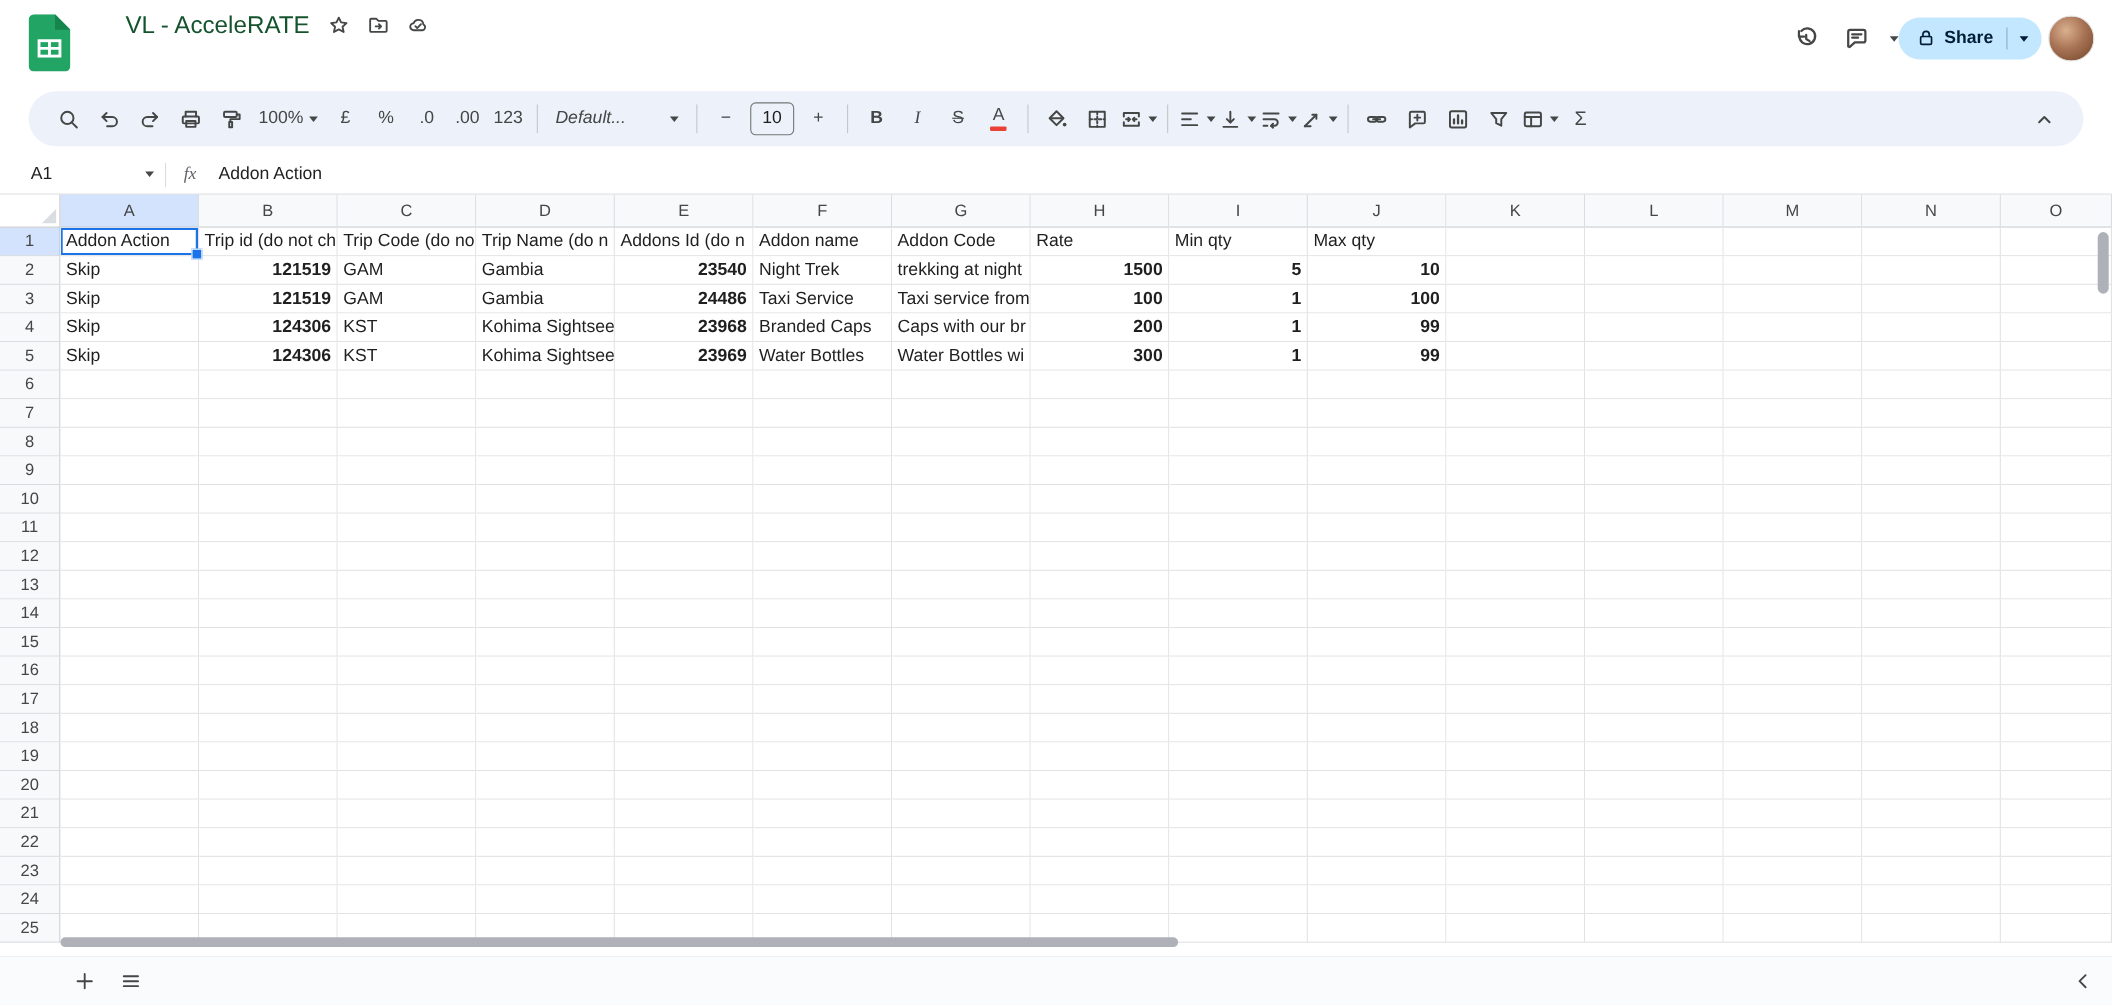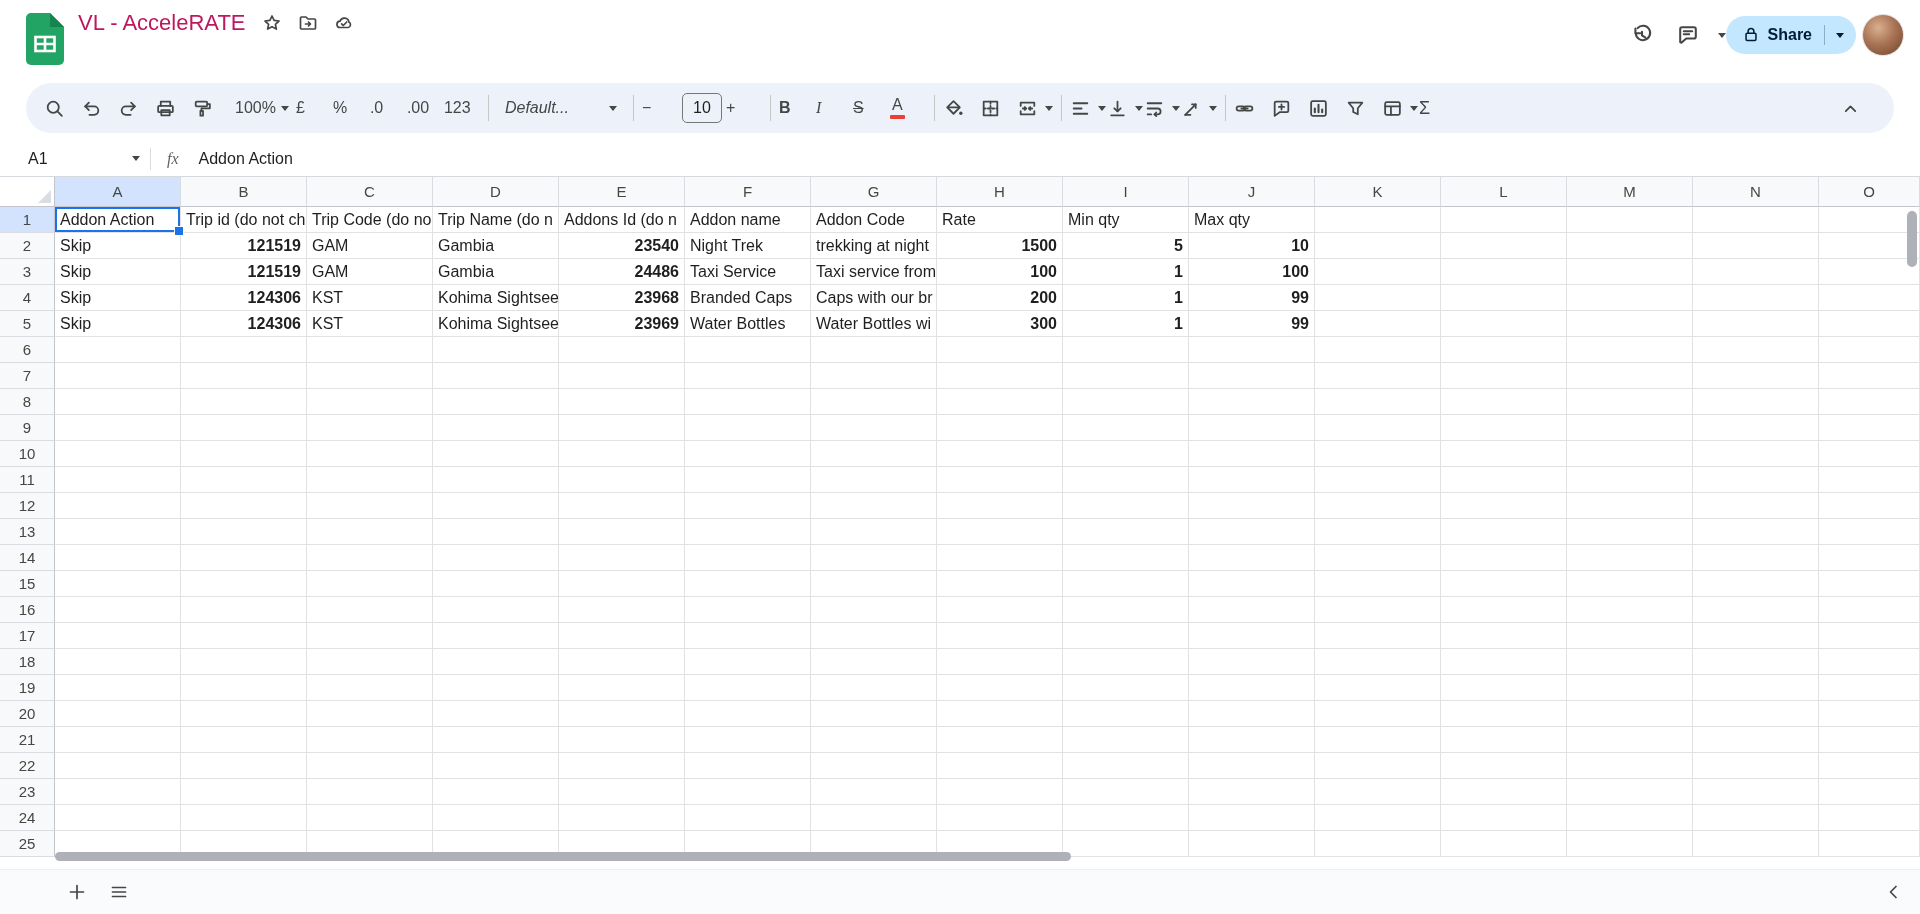--- a/index.html
+++ b/index.html
@@ -6,40 +6,40 @@
   .app{position:relative;width:1920px;height:914px;overflow:hidden;background:#fff;
        font-family:"Liberation Sans",sans-serif;color:#1f1f1f;}
   svg{display:block;}
   .ic{fill:none;stroke:currentColor;stroke-width:1.7;stroke-linecap:round;stroke-linejoin:round;}
 
   
   .titlebar{position:absolute;top:0;left:0;right:0;height:78px;background:#fff;}
   .logo{position:absolute;left:26px;top:13px;width:38px;height:52px;}
   .title-block{position:absolute;left:78px;top:8px;}
   .title-row{display:flex;align-items:center;height:30px;gap:16px;}
-  .doc-title{font-size:22px;color:#be185d;white-space:nowrap;}
+  .doc-title{font-size:22px;color:#14532d;white-space:nowrap;margin-left:36px;}
   .mini-icon{width:20px;height:20px;color:#444746;}
   .menubar{display:flex;margin-top:3px;margin-left:-11px;}
   .menu-item{font-size:17px;padding:3px 11px;border-radius:8px;color:#1f1f1f;cursor:default;white-space:nowrap;}
   .header-right{position:absolute;right:16px;top:12px;display:flex;align-items:center;}
   .hr-btn{width:46px;height:46px;border-radius:50%;display:flex;align-items:center;justify-content:center;color:#444746;}
   .hr-btn svg{width:24px;height:24px;}
   .meet-group{display:flex;align-items:center;gap:2px;color:#444746;}
   .share-btn{display:flex;align-items:center;height:38px;background:#C2E7FF;border-radius:19px;padding:0 12px 0 16px;color:#001D35;}
   .share-btn svg{width:18px;height:18px;}
   .share-label{font-size:16px;font-weight:600;margin:0 12px 0 8px;}
   .share-sep{width:1px;height:20px;background:rgba(0,29,53,.28);margin-right:11px;}
   .avatar{width:40px;height:40px;border-radius:50%;margin-left:6px;
           background:radial-gradient(circle at 38% 32%, #d9b08f 0%, #a97456 45%, #6e4226 100%);
           border:1px solid #e0e0e0;}
 
   
   .toolbar{position:absolute;left:26px;right:26px;top:83px;height:50px;background:#EDF2FA;border-radius:25px;
            display:flex;align-items:center;padding:0 18px;gap:1px;}
-  .tbtn{min-width:36px;height:36px;border-radius:6px;display:flex;align-items:center;justify-content:space-between;
+  .tbtn{min-width:36px;height:36px;border-radius:6px;display:flex;align-items:center;justify-content:center;
         color:#444746;font-size:16px;white-space:nowrap;}
   .tbtn svg{width:21px;height:21px;}
   .tdiv{width:1px;height:26px;background:#C4C7C5;margin:0 7px;}
   .caret{width:0;height:0;border-left:4.5px solid transparent;border-right:4.5px solid transparent;
          border-top:5px solid #444746;margin-left:5px;}
   .zoom-btn{padding:0 6px;}
   .font-btn{width:112px;justify-content:space-between;padding:0 8px;font-style:italic;}
   .size-box{width:38px;height:28px;border:1px solid #747775;border-radius:5px;display:flex;align-items:center;
             justify-content:center;font-size:16px;margin:0 3px;color:#1f1f1f;}
   .b{font-weight:700;} .i{font-style:italic;font-family:"Liberation Serif",serif;} .s{text-decoration:line-through;}

